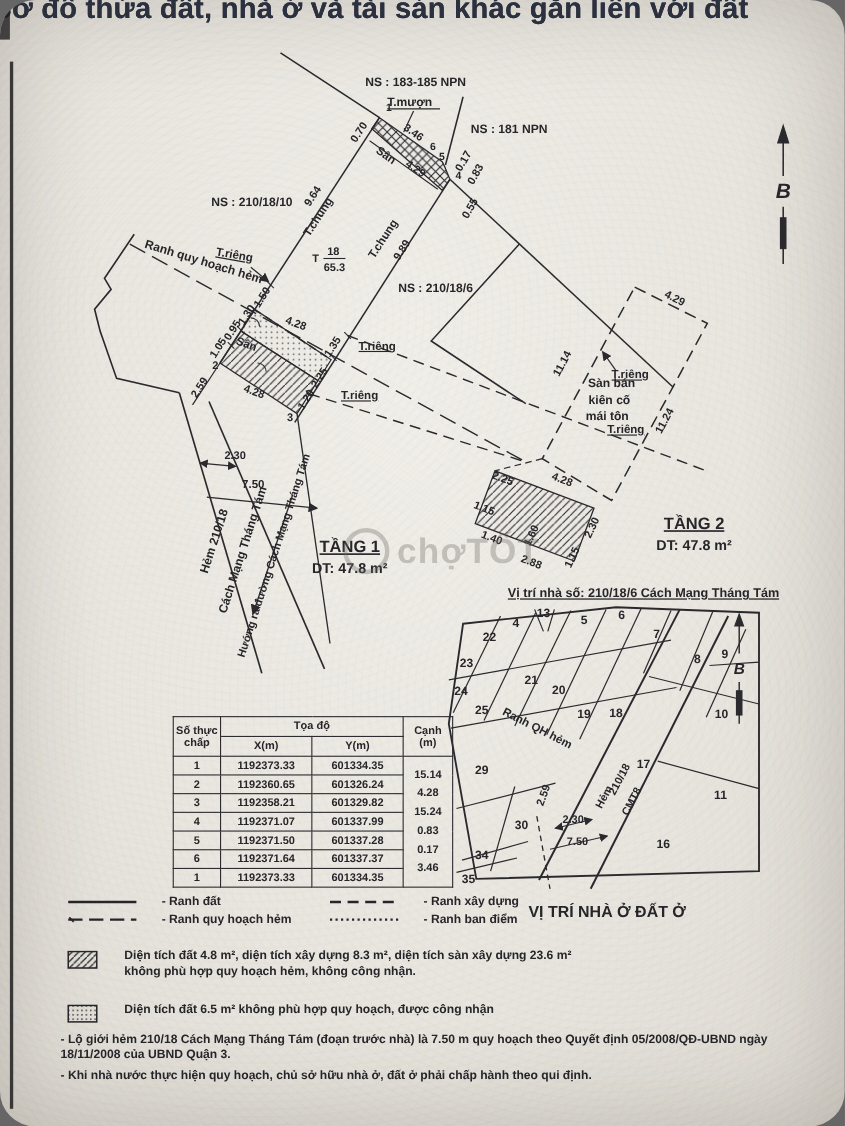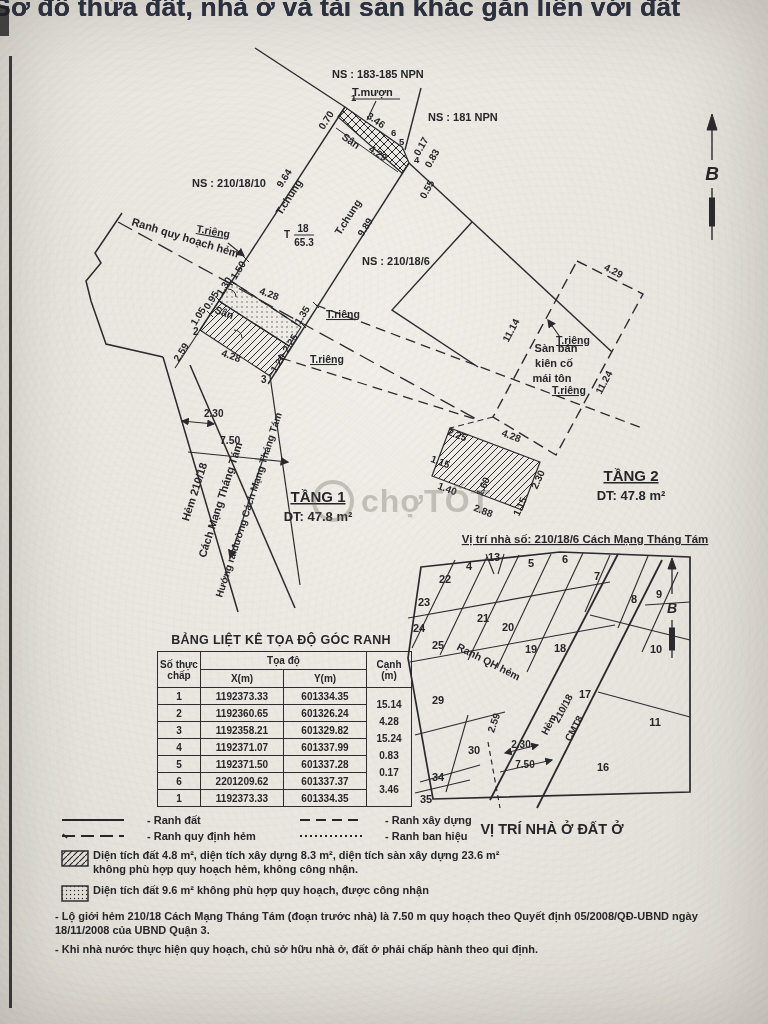--- a/index.html
+++ b/index.html
@@ -1,20 +1,20 @@
 <!DOCTYPE html>
 <html><head>
 <meta charset="utf-8">
 <style>
   html,body{margin:0;padding:0;background:#666;}
   .page{position:relative;width:768px;height:1024px;overflow:hidden;
     background:#eae7e1;
     background-image:
       radial-gradient(ellipse at 48% 35%, #f1efe9 0%, #e9e6e0 55%, #ddd9d1 100%);
-    font-family:"Liberation Sans", sans-serif;color:#26262a;}
+    font-family:"Liberation Sans", sans-serif;color:#26262a;border-radius:32px;}
   .tex{position:absolute;inset:0;pointer-events:none;opacity:.5;
     background-image:
       repeating-radial-gradient(circle at 30% 28%, rgba(70,65,55,.025) 0 2px, transparent 2px 7px),
       repeating-radial-gradient(circle at 72% 62%, rgba(70,65,55,.025) 0 2px, transparent 2px 7px),
       repeating-radial-gradient(circle at 15% 80%, rgba(70,65,55,.02) 0 2px, transparent 2px 8px);}
   .vig{position:absolute;inset:0;pointer-events:none;box-shadow:inset 0 0 90px rgba(60,52,40,.22);}
   .title{position:absolute;top:-8px;left:-7px;font-size:26.5px;font-weight:bold;
     color:#2b3142;letter-spacing:.2px;white-space:nowrap;text-shadow:0 0 .6px #2b3142;}
   .scanline{position:absolute;left:9px;top:56px;width:3px;height:952px;background:#1c1c1e;opacity:.85;}
   .corner-blob{position:absolute;left:0px;top:6px;width:9px;height:30px;background:#1c1c1e;opacity:.8;}
@@ -33,21 +33,21 @@
     text-align:center;padding:0;line-height:1.1;}
   .c-pt{width:42px;} .c-x{width:82px;margin-left:38px;} .c-y{width:82px;} .c-e{width:44px;}
   .hrow{height:18px;} .brow{height:17px;}
   td.edge-cell{position:relative;}
   .edge-v{position:absolute;left:0;width:100%;text-align:center;font-size:10px;font-weight:bold;}
   
   .legend{position:absolute;left:55px;top:814px;width:672px;font-size:11px;font-weight:bold;color:#26262a;}
   .ghi{font-size:13px;text-decoration:underline;margin:0 0 7px 6px;letter-spacing:.5px;}
   .leg-grid{display:grid;grid-template-columns:86px 152px 86px auto;row-gap:4px;align-items:center;margin-left:6px;}
   .leg-sample{display:flex;align-items:center;}
-  .leg-swatch-row{display:flex;align-items:flex-start;gap:4px;margin:7px 0 0 6px;}
+  .leg-swatch-row{display:flex;align-items:flex-start;gap:24px;margin:21px 0 0 6px;}
   .leg-swatch{flex:0 0 auto;margin-top:1px;}
   .leg-sw-text{width:432px;line-height:1.25;}
   .leg-sw-text.wide{width:560px;}
   .notes p{margin:5px 0 0 0;line-height:1.3;width:660px;}
 </style>
 </head>
 <body>
 
 <div class="page">
   <div class="tex"></div>
@@ -291,21 +291,20 @@
 
     <g stroke="#2a2a2e" fill="#2a2a2e">
       <polygon points="668,569 672,558 676,569"></polygon>
       <line x1="672" y1="565" x2="672" y2="594" stroke-width="1.3"></line>
       <line x1="672" y1="620" x2="672" y2="658" stroke-width="1.3"></line>
       <rect x="669.5" y="628" width="5" height="22"></rect>
     </g>
     <text x="672" y="613" font-size="14" text-anchor="middle" font-family="Liberation Serif, serif" font-style="italic" font-weight="bold">B</text>
   </svg>
 
-  <div class="tbl-title">BẢNG LIỆT KÊ TỌA ĐỘ GÓC RANH</div>
   <table class="coord">
     <thead>
       <tr class="hrow">
         <th class="c-pt" rowspan="2">
           <span>Số thực</span><br>
           <span>chấp</span>
         </th>
         <th colspan="2">Tọa độ</th>
         <th class="c-e" rowspan="2">
           <span>Cạnh</span><br>
@@ -346,21 +345,21 @@
         <td>1192371.07</td>
         <td>601337.99</td>
       </tr>
       <tr class="brow">
         <td>5</td>
         <td>1192371.50</td>
         <td>601337.28</td>
       </tr>
       <tr class="brow">
         <td>6</td>
-        <td>2201209.62</td>
+        <td>1192371.64</td>
         <td>601337.37</td>
       </tr>
       <tr class="brow">
         <td>1</td>
         <td>1192373.33</td>
         <td>601334.35</td>
       </tr>
     </tbody>
   </table>
 
@@ -377,27 +376,27 @@
             <line x1="1" y1="4" x2="63" y2="4" stroke="#26262a" stroke-width="2.2" stroke-dasharray="10 6"></line>
           </svg>
       </span>
       <span>- Ranh xây dựng</span>
       <span class="leg-sample">
         <svg width="64" height="10">
             <path d="M6,7 L2,3" stroke="#26262a" stroke-width="1.6"></path>
             <line x1="1" y1="5" x2="63" y2="5" stroke="#26262a" stroke-width="2.2" stroke-dasharray="13 6"></line>
           </svg>
       </span>
-      <span>- Ranh quy định hẻm</span>
+      <span>- Ranh quy hoạch hẻm</span>
       <span class="leg-sample">
         <svg width="64" height="8">
             <line x1="1" y1="4" x2="63" y2="4" stroke="#26262a" stroke-width="2.2" stroke-dasharray="2 3"></line>
           </svg>
       </span>
-      <span>- Ranh ban hiệu</span>
+      <span>- Ranh ban điểm</span>
     </div>
 
     <div class="leg-swatch-row">
       <span class="leg-swatch">
         <svg width="28" height="17">
           <defs>
               <pattern id="lg1" width="6" height="6" patternUnits="userSpaceOnUse">
                 <path d="M0,6 L6,0" stroke="#26262a" stroke-width="1.1"></path>
               </pattern>
             </defs>
@@ -410,21 +409,21 @@
       <span class="leg-swatch">
         <svg width="28" height="17">
           <defs>
               <pattern id="lg3" width="4" height="4" patternUnits="userSpaceOnUse">
                 <circle cx="1.5" cy="1.5" r="0.7" fill="#26262a"></circle>
               </pattern>
             </defs>
           <rect x="1" y="1" width="26" height="15" fill="url(#lg3)" stroke="#26262a" stroke-width="1.4"></rect>
         </svg>
       </span>
-      <span class="leg-sw-text wide">Diện tích đất 9.6 m² không phù hợp quy hoạch, được công nhận</span>
+      <span class="leg-sw-text wide">Diện tích đất 6.5 m² không phù hợp quy hoạch, được công nhận</span>
     </div>
 
     <div class="notes">
       <p>- Lộ giới hẻm 210/18 Cách Mạng Tháng Tám (đoạn trước nhà) là 7.50 m quy hoạch theo Quyết định 05/2008/QĐ-UBND ngày 18/11/2008 của UBND Quận 3.</p>
       <p>- Khi nhà nước thực hiện quy hoạch, chủ sở hữu nhà ở, đất ở phải chấp hành theo qui định.</p>
     </div>
   </div>
 
   <div class="wm">
     <span class="wm-circle"></span>

